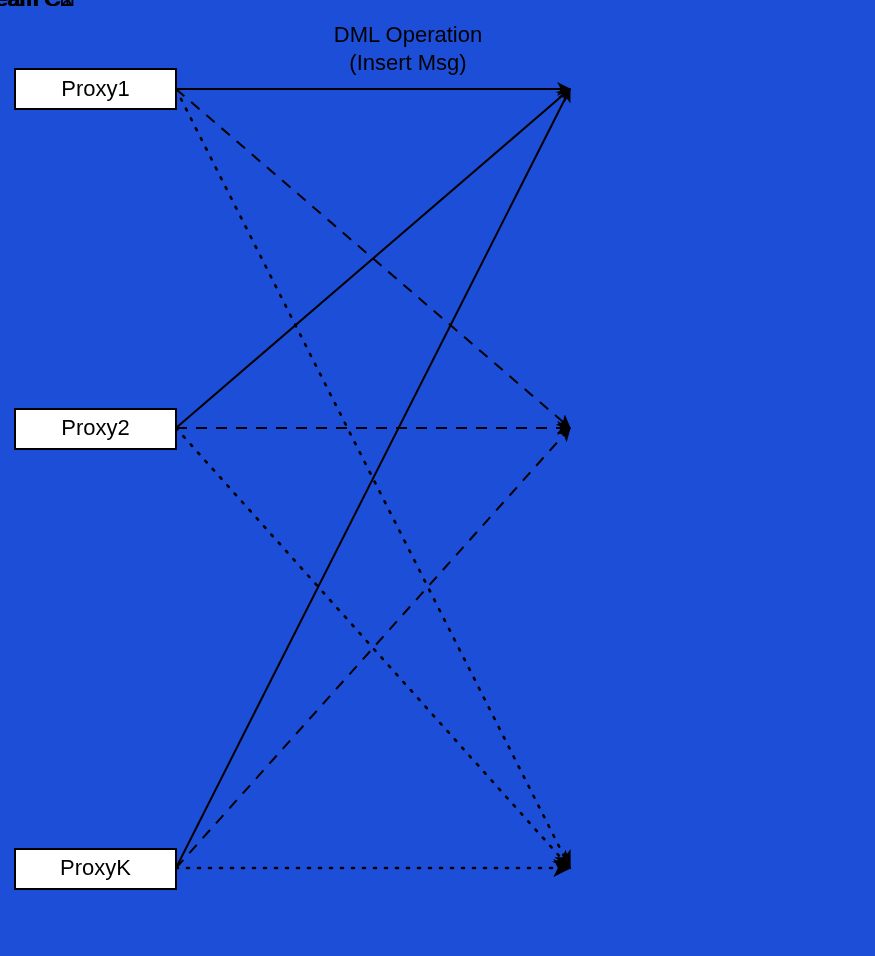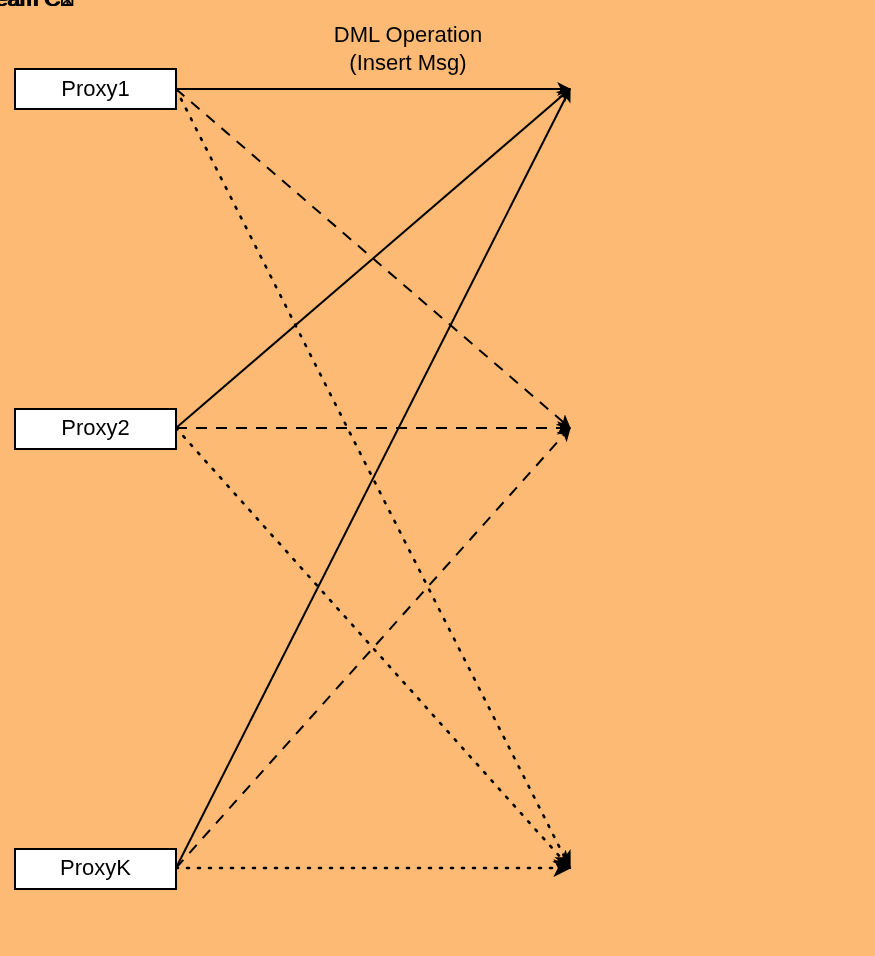--- a/index.html
+++ b/index.html
@@ -7,21 +7,21 @@
     padding: 0;
     background: #ffffff;
   }
   body {
     font-family: "Liberation Sans", sans-serif;
   }
   #diagram-root {
     position: relative;
     width: 875px;
     height: 956px;
-    background: #fdba74;
+    background: #1d4ed8;
     overflow: hidden;
   }
   #diagram-svg {
     position: absolute;
     left: 0;
     top: 0;
     width: 875px;
     height: 956px;
     display: block;
   }

